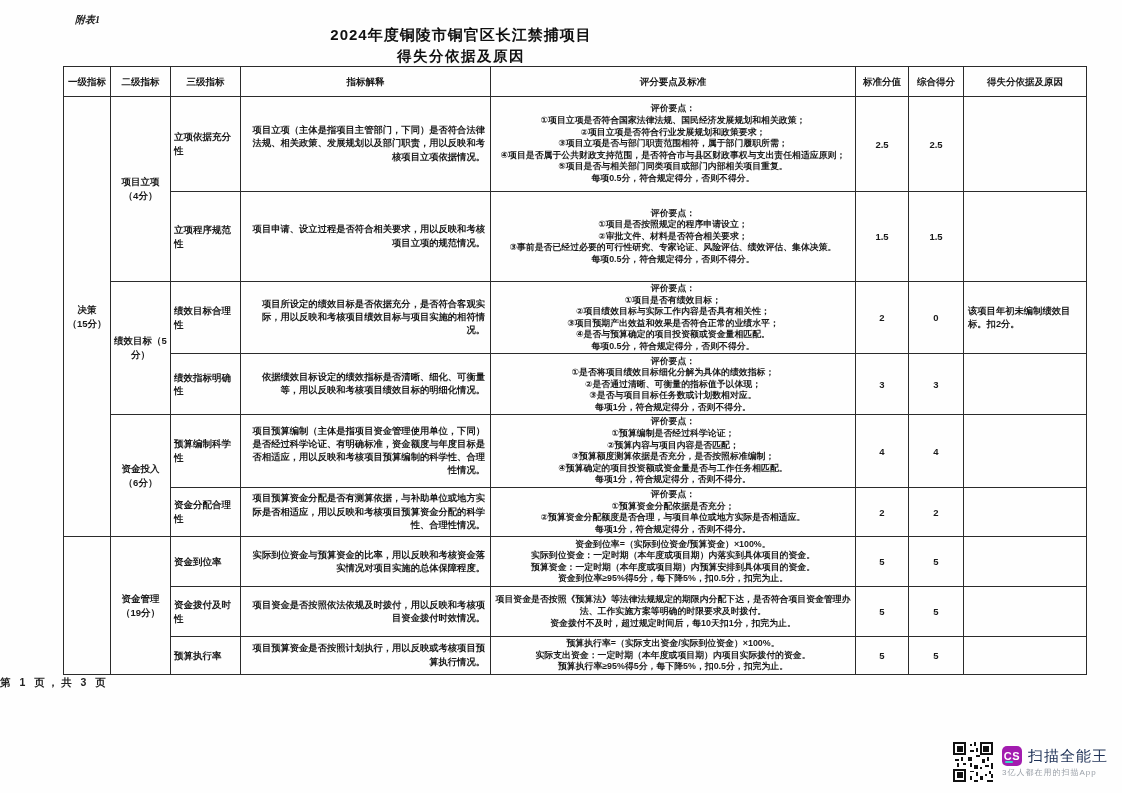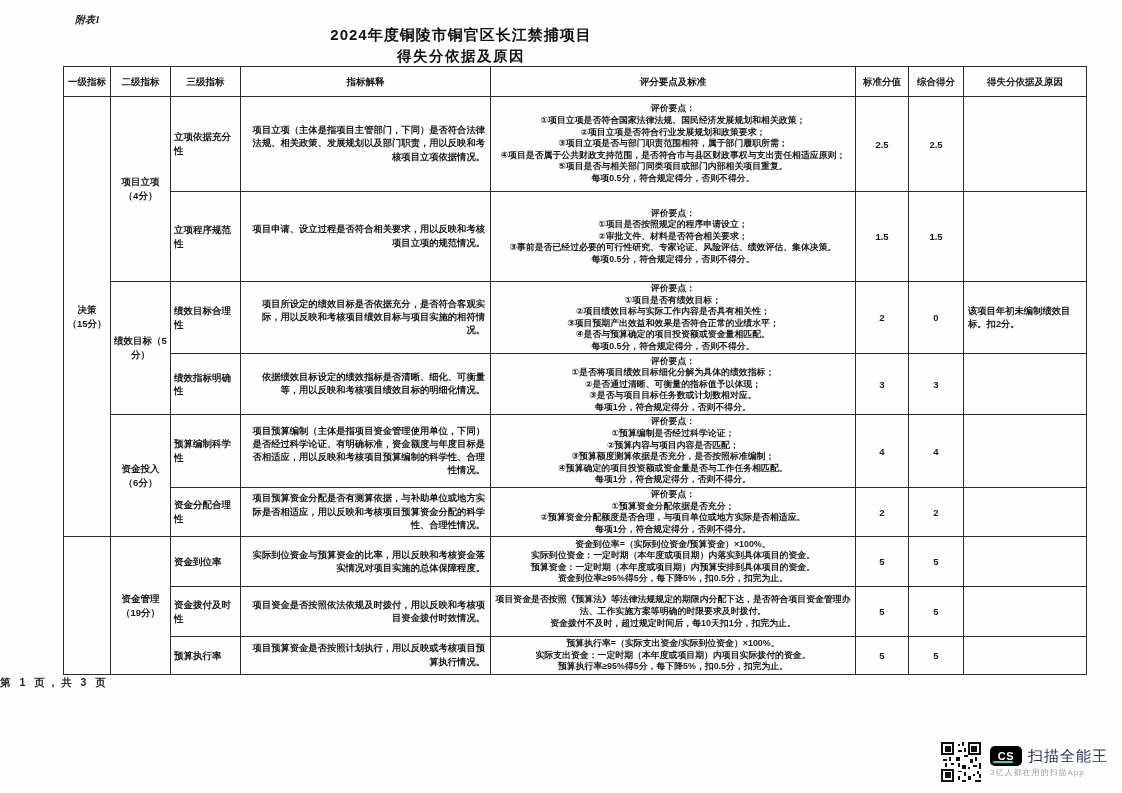--- a/index.html
+++ b/index.html
@@ -28,21 +28,21 @@
   td.c-reason { font-size:9.3px; text-align:left; padding:2px 4px; line-height:1.4;
     white-space:pre-line; }
 
   .footer { position:absolute; left:0; top:676px; width:1006px; 
     font-size:10.5px; font-weight:700; letter-spacing:3px; color:#222; }
 
   .scanmark { position:absolute; right:14px; top:742px; display:flex; align-items:center; gap:9px; }
   .qr { width:40px; height:40px; }
   .cs-block { display:flex; flex-direction:column; }
   .cs-row { display:flex; align-items:center; gap:6px; }
-  .cs-badge { width:32px; height:20px; border-radius:5px; background:#000000;
+  .cs-badge { width:20px; height:20px; border-radius:5px; background:#a21caf;
     display:flex; align-items:center; justify-content:center; position:relative; }
   .cs-badge span { color:#ffffff; font-size:11px; font-weight:700; letter-spacing:0.5px; }
   .cs-badge::after { content:""; position:absolute; left:3px; right:9px; bottom:3px;
     height:2px; border-radius:2px; background:#35d9c0; }
   .cs-name { font-size:15px; font-weight:400; color:#1c2f55; letter-spacing:1px; }
   .cs-tag { font-size:8px; color:#9aa0a8; letter-spacing:1px; margin-top:1px; }
 </style>
 </head>
 <body>
 

